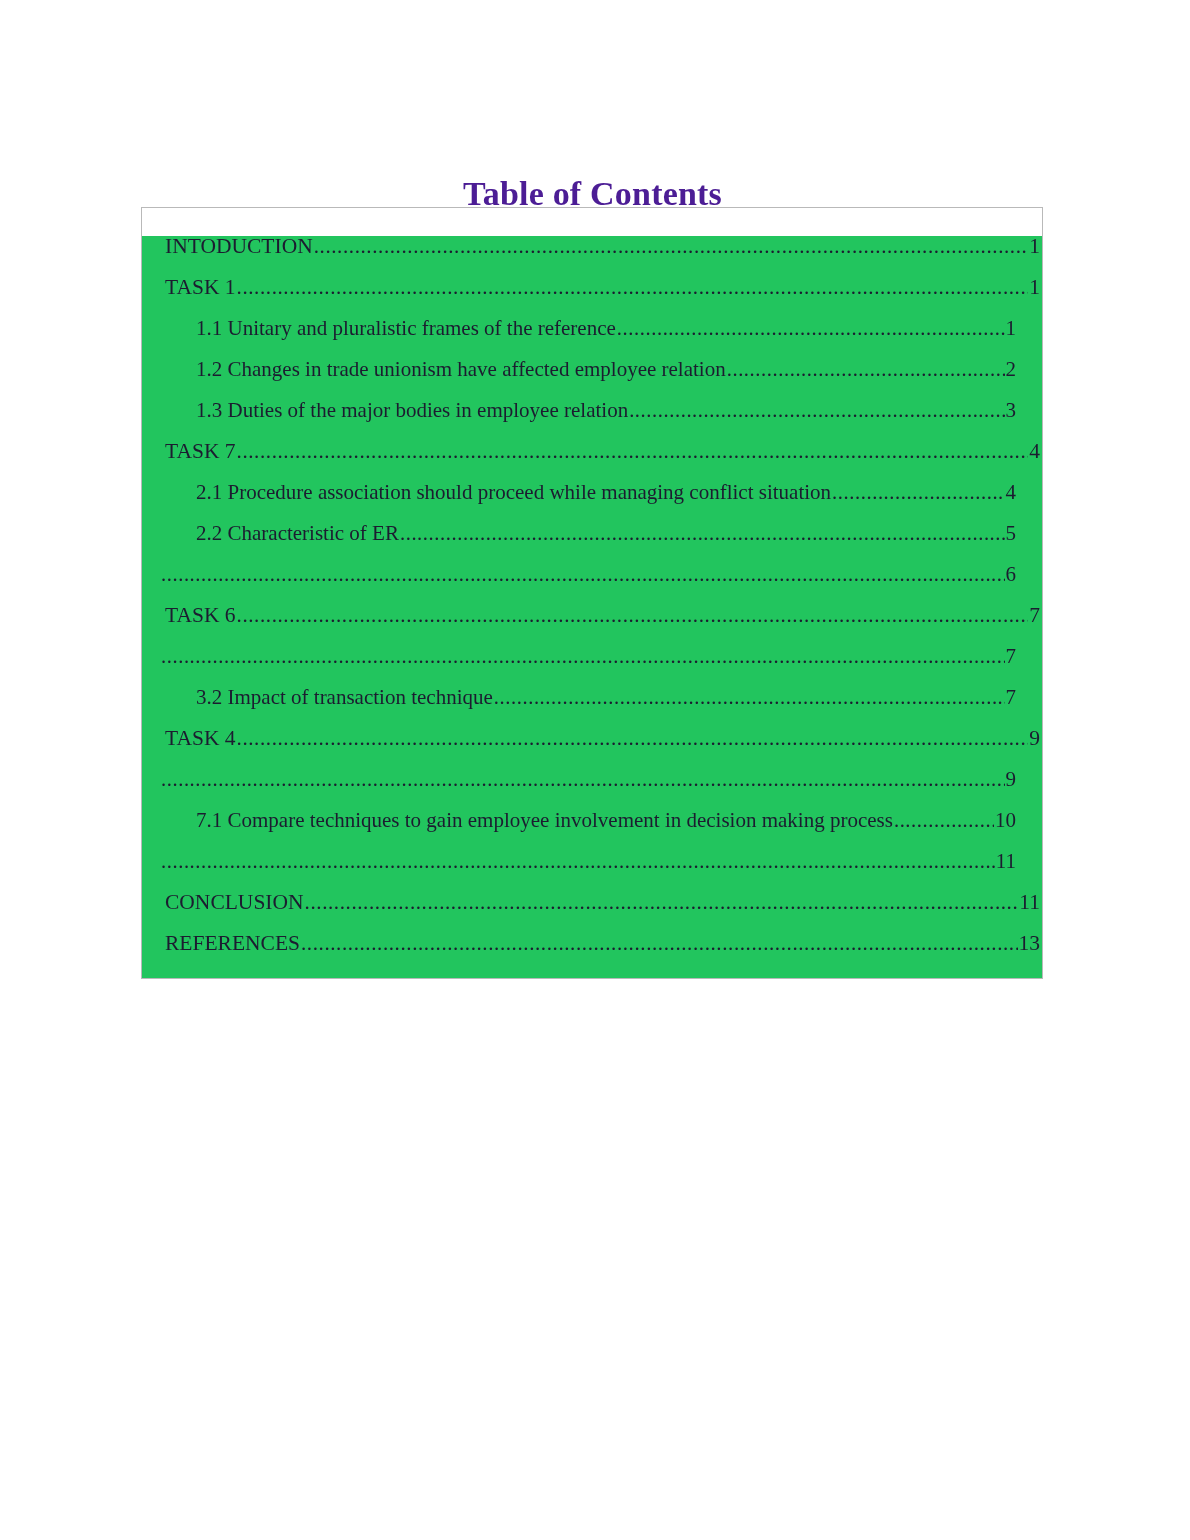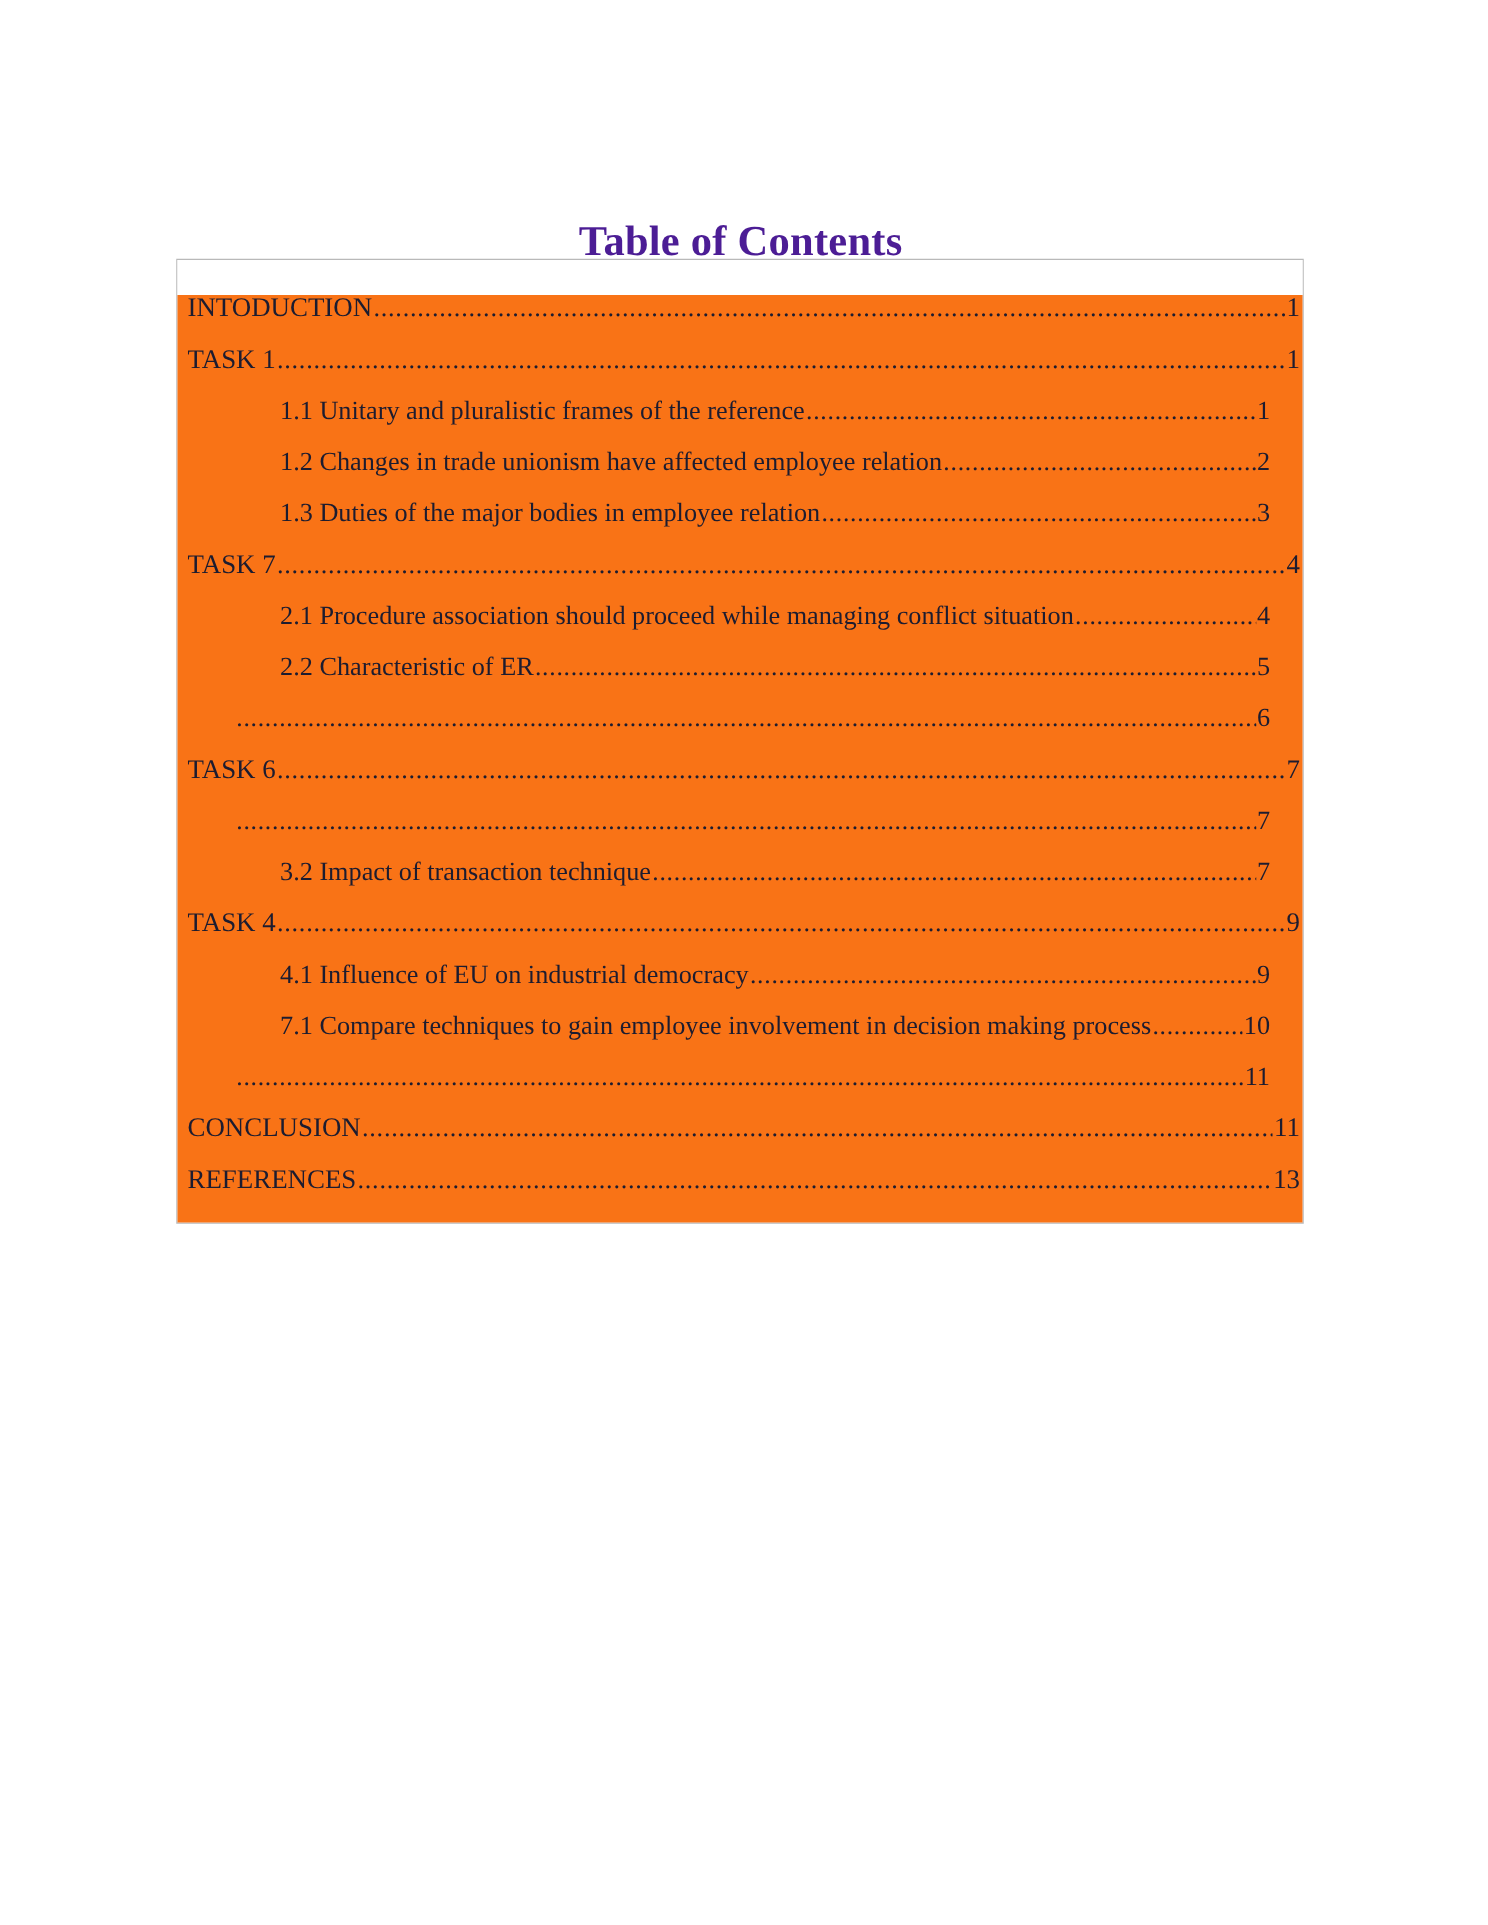--- a/index.html
+++ b/index.html
@@ -41,22 +41,22 @@
     width: 902px;
     border: 1px solid #b9b9b9;
     background: #ffffff;
     box-sizing: border-box;
   }
   .toc-blank-row {
     height: 28px;
     background: #ffffff;
   }
   .toc-body {
-    background: #f97316;
-    padding: 0 0 4px 3px;
+    background: #22c55e;
+    padding: 0 0 4px 18px;
   }
   .toc-row {
     display: flex;
     align-items: baseline;
     font-size: 21.5px;
     line-height: 1.0;
     height: 41px;
     color: #1c1c30;
     white-space: nowrap;
     overflow: hidden;
@@ -74,21 +74,21 @@
     margin: 0 1px;
     color: #1c1c30;
   }
   .toc-row .pageno {
     flex: 0 0 auto;
     padding-right: 2px;
     text-align: right;
   }
   .lvl1 .label { padding-left: 5px; }
   .lvl2 .label { padding-left: 36px; }
-  .lvl2 { font-size: 21px; margin-left: 43px; }
+  .lvl2 { font-size: 21px; }
   .lvl2 .pageno { padding-right: 26px; }
   .lvl2 .dots { font-size: 20.5px; }
 </style>
 </head>
 <body>
 
 <div class="page">
 
   <div class="toc-title">Table of Contents</div>
 
@@ -152,21 +152,20 @@
           <span class="label">3.2 Impact of transaction technique</span>
           <span class="dots">................................................................................................................................................................................................................................................</span>
           <span class="pageno">7</span>
         </div>
         <div class="toc-row lvl1">
           <span class="label">TASK 4</span>
           <span class="dots">................................................................................................................................................................................................................................................</span>
           <span class="pageno">9</span>
         </div>
         <div class="toc-row lvl2">
-          <span class="label">4.1 Influence of EU on industrial democracy</span>
           <span class="dots">................................................................................................................................................................................................................................................</span>
           <span class="pageno">9</span>
         </div>
         <div class="toc-row lvl2">
           <span class="label">7.1 Compare techniques to gain employee involvement in decision making process</span>
           <span class="dots">................................................................................................................................................................................................................................................</span>
           <span class="pageno">10</span>
         </div>
         <div class="toc-row lvl2">
           <span class="dots">................................................................................................................................................................................................................................................</span>

